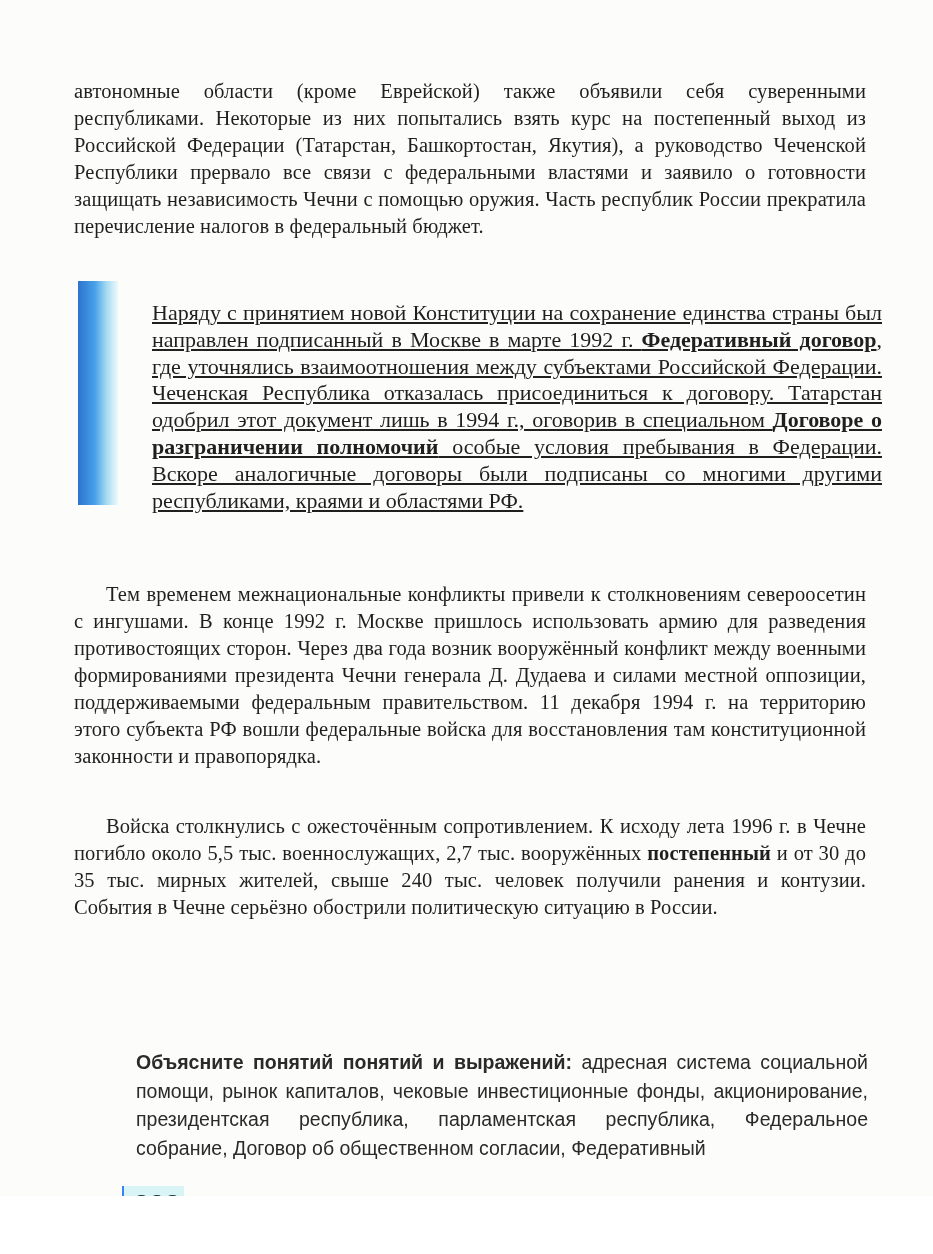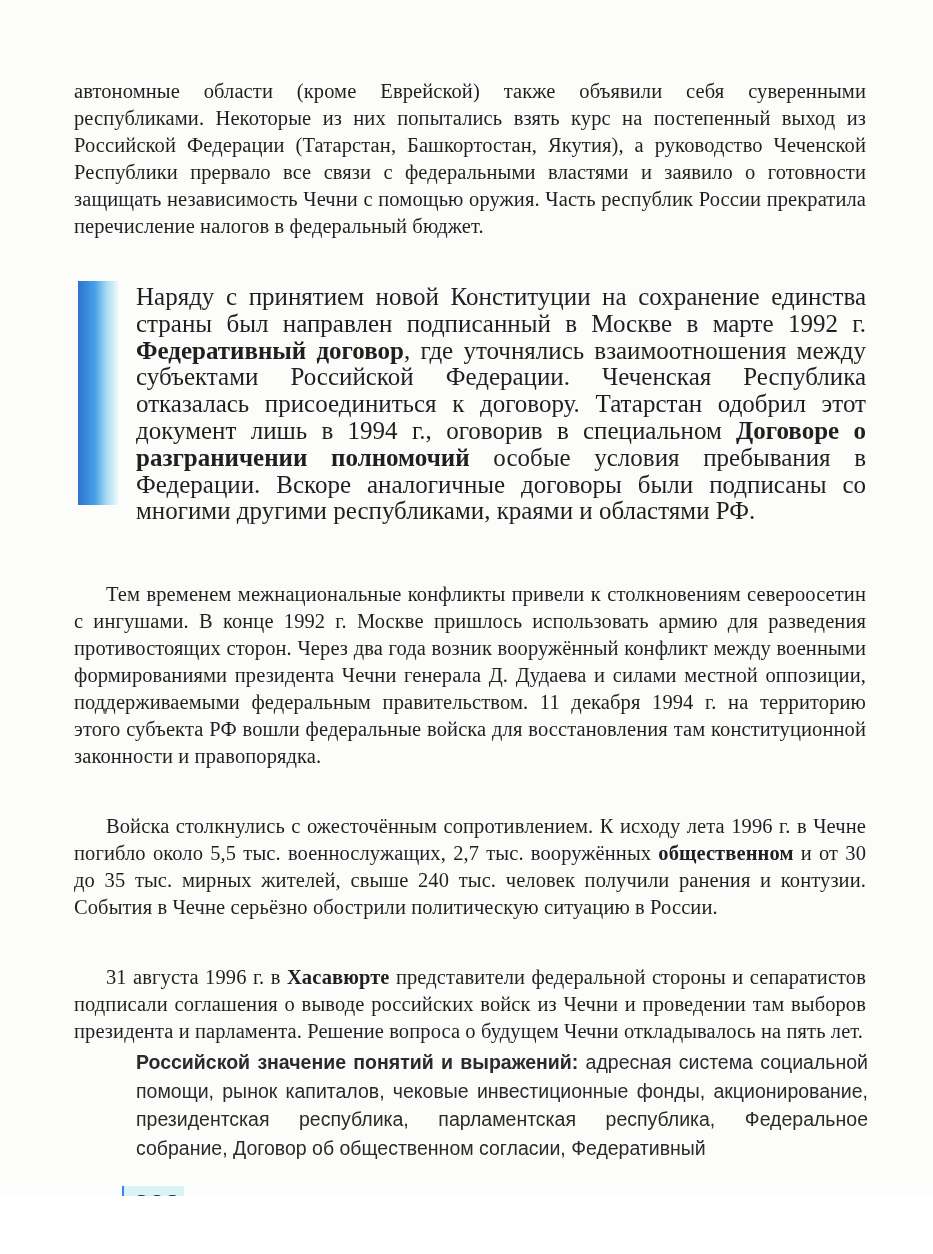--- a/index.html
+++ b/index.html
@@ -30,23 +30,24 @@
     width:40px;height:224px;
     background:linear-gradient(to right,
       var(--inset-bar-start,#2e73cf) 0%,
       var(--inset-bar-mid,#46a0e8) 42%,
       #a8dcf2 72%,
       var(--inset-bar-end,#eef9fc) 100%);
   }
   .inset-text{
     position:absolute;
     left:136px;top:284px;width:730px;
-    font-size:25px;line-height:26.8px;
+    font-size:22px;line-height:26.8px;
     text-align:justify;
-    margin:0;
+    margin:16px;
+    text-decoration:underline;
   }
   .task{
     position:absolute;
     left:136px;top:1048px;width:732px;
     font-family:"Liberation Sans","DejaVu Sans",sans-serif;
     font-size:19.5px;line-height:28.5px;
     text-align:justify;
     margin:0;
     color:#2a2a2a;
   }
@@ -74,23 +75,22 @@
 <div class="page">
 
   <p class="body-par p1">автономные области (кроме Еврейской) также объявили себя суверенными республиками. Некоторые из них попытались взять курс на постепенный выход из Российской Федерации (Татарстан, Башкортостан, Якутия), а руководство Чеченской Республики прервало все связи с федеральными властями и заявило о готовности защищать независимость Чечни с помощью оружия. Часть республик России прекратила перечисление налогов в федеральный бюджет.</p>
 
   <div class="inset-bar"></div>
 
   <p class="inset-text">Наряду с принятием новой Конституции на сохранение единства страны был направлен подписанный в Москве в марте 1992 г. <b>Федеративный договор</b>, где уточнялись взаимоотношения между субъектами Российской Федерации. Чеченская Республика отказалась присоединиться к договору. Татарстан одобрил этот документ лишь в 1994 г., оговорив в специальном <b>Договоре о разграничении полномочий</b> особые условия пребывания в Федерации. Вскоре аналогичные договоры были подписаны со многими другими республиками, краями и областями РФ.</p>
 
   <p class="body-par indent p3">Тем временем межнациональные конфликты привели к столкновениям североосетин с ингушами. В конце 1992 г. Москве пришлось использовать армию для разведения противостоящих сторон. Через два года возник вооружённый конфликт между военными формированиями президента Чечни генерала Д. Дудаева и силами местной оппозиции, поддерживаемыми федеральным правительством. 11 декабря 1994 г. на территорию этого субъекта РФ вошли федеральные войска для восстановления там конституционной законности и правопорядка.</p>
 
-  <p class="body-par indent p4">Войска столкнулись с ожесточённым сопротивлением. К исходу лета 1996 г. в Чечне погибло около 5,5 тыс. военнослужащих, 2,7 тыс. вооружённых <b>общественном</b> и от 30 до 35 тыс. мирных жителей, свыше 240 тыс. человек получили ранения и контузии. События в Чечне серьёзно обострили политическую ситуацию в России.</p>
+  <p class="body-par indent p4">Войска столкнулись с ожесточённым сопротивлением. К исходу лета 1996 г. в Чечне погибло около 5,5 тыс. военнослужащих, 2,7 тыс. вооружённых <b>постепенный</b> и от 30 до 35 тыс. мирных жителей, свыше 240 тыс. человек получили ранения и контузии. События в Чечне серьёзно обострили политическую ситуацию в России.</p>
 
-  <p class="body-par indent p5">31 августа 1996 г. в <b>Хасавюрте</b> представители федеральной стороны и сепаратистов подписали соглашения о выводе российских войск из Чечни и проведении там выборов президента и парламента. Решение вопроса о будущем Чечни откладывалось на пять лет.</p>
 
-  <p class="task"><b>Российской значение понятий и выражений:</b> адресная система социальной помощи, рынок капиталов, чековые инвестиционные фонды, акционирование, президентская республика, парламентская республика, Федеральное собрание, Договор об общественном согласии, Федеративный</p>
+  <p class="task"><b>Объясните понятий понятий и выражений:</b> адресная система социальной помощи, рынок капиталов, чековые инвестиционные фонды, акционирование, президентская республика, парламентская республика, Федеральное собрание, Договор об общественном согласии, Федеративный</p>
 
   <div class="page-number-box">
     <span class="page-number">328</span>
   </div>
 
 </div>
 
 </body></html>

